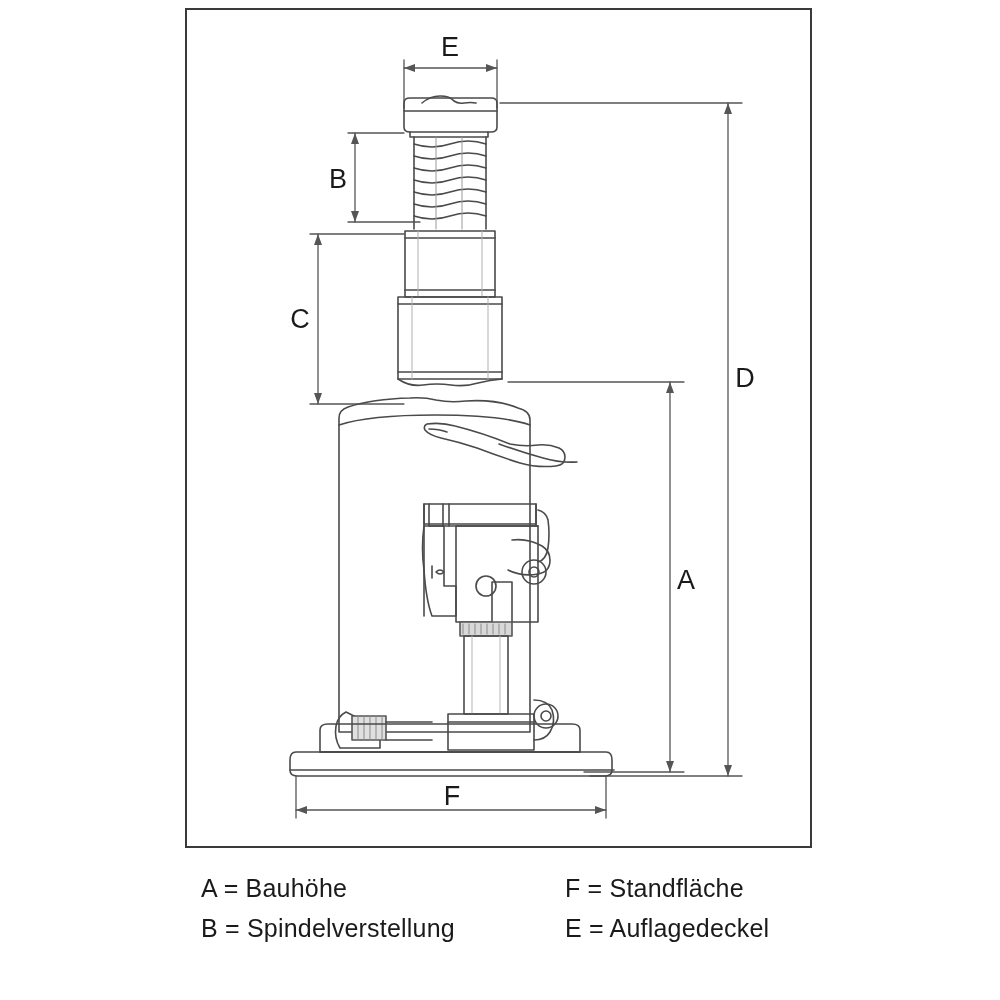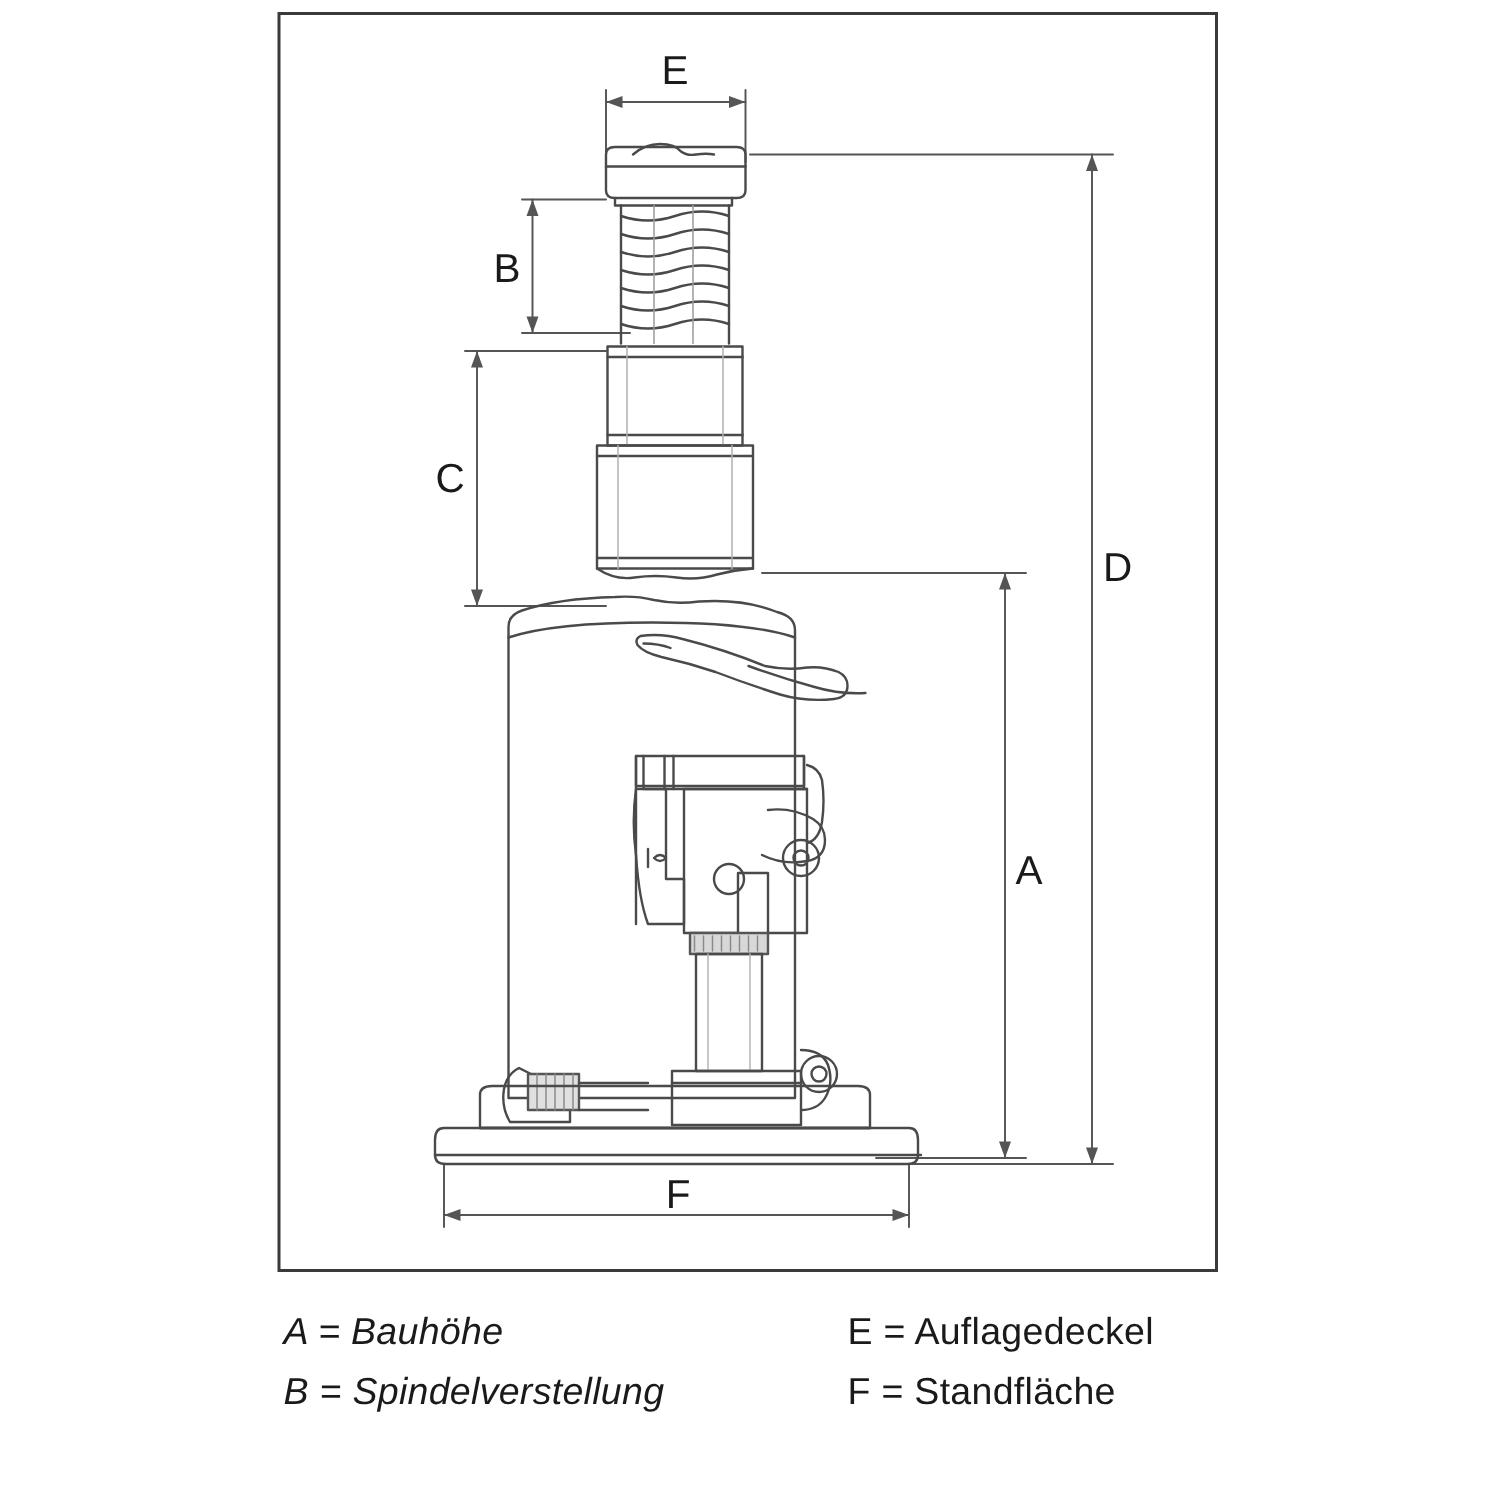--- a/index.html
+++ b/index.html
@@ -45,21 +45,21 @@
     width: 640px;
     height: 120px;
   }
   .legend-col {
     position: absolute;
     top: 0;
     font-size: 25px;
     line-height: 40px;
     letter-spacing: 0.2px;
   }
-  .legend-col.left { left: 4px; font-style: italic; }
+  .legend-col.left { left: 16px; }
   .legend-col.right { left: 380px; }
   .legend-row {
     white-space: nowrap;
     display: block;
     height: 40px;
   }
 </style>
 </head>
 <body>
 
@@ -216,18 +216,18 @@
       <text x="452" y="805">F</text>
     </g>
   </svg>
 
   <div class="legend">
     <div class="legend-col left">
       <span class="legend-row">A = Bauhöhe</span>
       <span class="legend-row">B = Spindelverstellung</span>
     </div>
     <div class="legend-col right">
+      <span class="legend-row">F = Standfläche</span>
       <span class="legend-row">E = Auflagedeckel</span>
-      <span class="legend-row">F = Standfläche</span>
     </div>
   </div>
 
 </div>
 
 </body></html>

